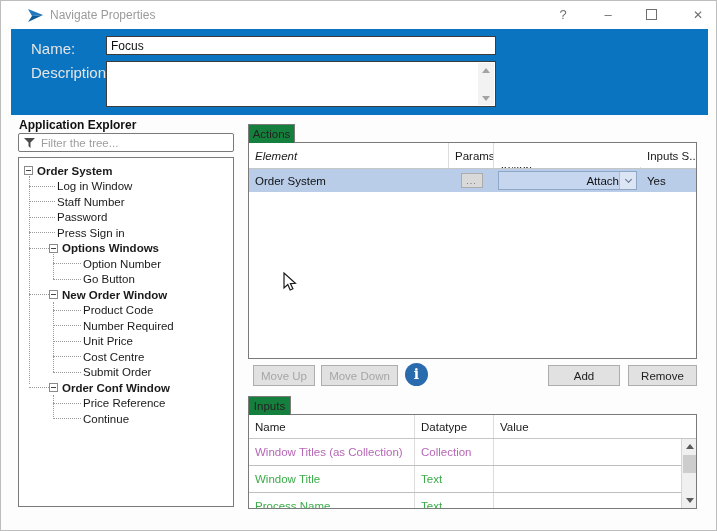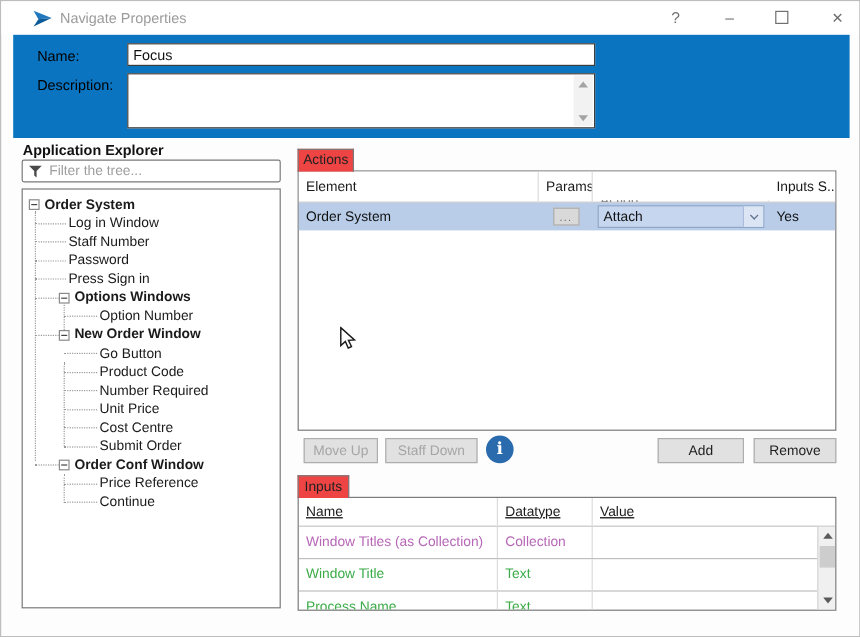--- a/index.html
+++ b/index.html
@@ -10,21 +10,21 @@
   
   .titlebar { position: absolute; left: 0; top: 0; width: 100%; height: 28px; background: #fff; }
   .logo { position: absolute; left: 26px; top: 6px; width: 17px; height: 16px; }
   .win-title { position: absolute; left: 49px; top: 7px; font-size: 12px; color: #9b9b9b; }
   .winbtn { position: absolute; top: 5px; width: 18px; height: 18px; text-align: center; font-size: 13px; color: #6f6f6f; line-height: 18px; }
   .btn-help { left: 553px; } .btn-min { left: 598px; } .btn-close { left: 688px; font-size: 12px; }
   .btn-max { left: 645px; top: 8px; width: 11px; height: 11px; border: 1px solid #6f6f6f; }
 
   
   .bluehead { position: absolute; left: 10px; top: 28px; width: 697px; height: 86px; background: #0b74c1; }
-  .blbl { position: absolute; left: 20px; color: #000000; font-size: 12px; }
+  .blbl { position: absolute; left: 20px; color: #e5e5e5; font-size: 15px; }
   .lbl-name { top: 11px; } .lbl-desc { top: 35px; }
   .name-input { position: absolute; left: 95px; top: 7px; width: 390px; height: 19px; border: 1px solid #3c3c3c; background: #fff; font-size: 12px; padding: 0 4px; font-family: inherit; color: #111; }
   .desc-box { position: absolute; left: 95px; top: 32px; width: 390px; height: 46px; border: 1px solid #3c3c3c; background: #fff; }
   .vscroll { position: absolute; right: 1px; top: 1px; bottom: 1px; width: 16px; background: #f2f2f2; }
   .sbtn { position: absolute; left: 0; width: 16px; height: 14px; display: flex; align-items: center; justify-content: center; }
   .sbtn.up { top: 0; } .sbtn.dn { bottom: 0; }
   .tri-up { width: 0; height: 0; border-left: 4px solid transparent; border-right: 4px solid transparent; border-bottom: 5px solid #a3a3a3; }
   .tri-dn { width: 0; height: 0; border-left: 4px solid transparent; border-right: 4px solid transparent; border-top: 5px solid #a3a3a3; }
 
   
@@ -39,43 +39,43 @@
   .expander { width: 9px; height: 9px; border: 1px solid #8a8a8a; background: #fff; flex: 0 0 9px; position: relative; margin-right: 4px; }
   .expander::after { content: ""; position: absolute; left: 1px; right: 1px; top: 3px; height: 1px; background: #444; }
   .stub { height: 1px; border-top: 1px dotted #9a9a9a; margin-right: 2px; }
   .lvl0 .expander { margin-left: 5px; }
   .lvl1 .stub { margin-left: 10px; width: 26px; }
   .lvl1.grp .stub { width: 20px; margin-right: 0; }
   .lvl2 .stub { margin-left: 34px; width: 28px; }
   .vline { position: absolute; width: 0; border-left: 1px dotted #9a9a9a; }
 
   
-  .tab { position: absolute; height: 19px; background: #ef4444; border: 1px solid #7a7a7a; border-bottom: none; font-size: 11.5px; color: #222; text-align: center; line-height: 18px; z-index: 3; }
+  .tab { position: absolute; height: 19px; background: #15803d; border: 1px solid #7a7a7a; border-bottom: none; font-size: 11.5px; color: #222; text-align: center; line-height: 18px; z-index: 3; }
   .tab-actions { left: 247px; top: 123px; width: 47px; }
   .tab-inputs { left: 247px; top: 395px; width: 43px; }
   .dtable { position: absolute; left: 247px; width: 449px; border: 1px solid #7a7a7a; background: #fff; z-index: 2; }
   .t-actions { top: 141px; height: 217px; }
   .t-inputs { top: 413px; height: 95px; overflow: hidden; }
   .hrow { display: flex; border-bottom: 1px solid #c6c6c6; background: #fff; }
   .t-actions .hrow { height: 26px; }
-  .t-inputs .hrow { height: 24px; text-decoration: underline; }
+  .t-inputs .hrow { height: 24px; }
   .hcell { font-size: 11.5px; color: #1a1a1a; padding-left: 6px; border-right: 1px solid #dcdcdc; display: flex; align-items: center; overflow: hidden; white-space: nowrap; }
   .hcell:last-child { border-right: none; flex: 1; }
-  .t-actions .hcell:nth-child(1){ width: 200px; } .t-actions .hcell:nth-child(2){ width: 45px; } .t-actions .hcell:nth-child(3){ width: 147px; margin-top: 24px; }
+  .t-actions .hcell:nth-child(1){ width: 200px; font-style: italic; } .t-actions .hcell:nth-child(2){ width: 45px; } .t-actions .hcell:nth-child(3){ width: 147px; margin-top: 24px; }
   .t-inputs .hcell:nth-child(1){ width: 166px; } .t-inputs .hcell:nth-child(2){ width: 79px; }
 
   .arow { display: flex; height: 23px; background: #b9cde9; align-items: center; }
   .acell { height: 100%; display: flex; align-items: center; overflow: hidden; }
   .acell:nth-child(1){ width: 200px; padding-left: 6px; font-size: 11.5px; color: #111; }
   .acell:nth-child(2){ width: 45px; justify-content: center; }
   .acell:nth-child(3){ width: 147px; }
   .acell:nth-child(4){ flex: 1; padding-left: 6px; font-size: 11.5px; color: #111; }
   .params-btn { width: 22px; height: 15px; background: #d9d9d9; border: 1px solid #ababab; color: #6e6e6e; font-size: 9px; line-height: 10px; text-align: center; letter-spacing: 1px; }
   .combo { margin-left: 4px; width: 139px; height: 19px; background: #c6d6ee; border: 1px solid #8fa7c7; display: flex; align-items: center; position: relative; }
-  .combo-text { flex: 1; font-size: 11.5px; color: #111; padding-left: 4px; white-space: nowrap; }
+  .combo-text { flex: 1; font-size: 11.5px; color: #111; padding-left: 4px; white-space: nowrap; text-align: right; }
   .combo-btn { width: 17px; height: 17px; background: #dbe5f4; border-left: 1px solid #a9bcd9; display: flex; align-items: center; justify-content: center; }
   .chev { width: 5px; height: 5px; border-right: 1.5px solid #5f7292; border-bottom: 1.5px solid #5f7292; transform: rotate(45deg); margin-top: -3px; }
 
   .irow { display: flex; height: 27px; border-bottom: 1px solid #bfbfbf; align-items: center; }
   .icell { height: 100%; display: flex; align-items: center; font-size: 11.5px; padding-left: 6px; border-right: 1px solid #dcdcdc; overflow: hidden; white-space: nowrap; }
   .icell:nth-child(1){ width: 166px; text-align: right; } .icell:nth-child(2){ width: 79px; }
   .icell:nth-child(3){ flex: 1; border-right: none; }
   .inputs-scroll { position: absolute; right: 0; top: 24px; bottom: 0; width: 15px; background: #f0f0f0; border-left: 1px solid #d5d5d5; }
   .inputs-scroll .sbtn { width: 15px; height: 15px; }
   .inputs-scroll .tri-up { border-bottom-color: #5a5a5a; }
@@ -158,28 +158,28 @@
       </div>
       <div class="tree-row lvl1 grp">
         <span class="stub"></span>
         <span class="expander"></span>
         <span class="tlabel">Options Windows</span>
       </div>
       <div class="tree-row lvl2">
         <span class="stub"></span>
         <span class="tlabel">Option Number</span>
       </div>
+      <div class="tree-row lvl2">
+        <span class="stub"></span>
+        <span class="tlabel">Go Button</span>
+      </div>
       <div class="tree-row lvl1 grp">
         <span class="stub"></span>
         <span class="expander"></span>
         <span class="tlabel">New Order Window</span>
-      </div>
-      <div class="tree-row lvl2">
-        <span class="stub"></span>
-        <span class="tlabel">Go Button</span>
       </div>
       <div class="tree-row lvl2">
         <span class="stub"></span>
         <span class="tlabel">Product Code</span>
       </div>
       <div class="tree-row lvl2">
         <span class="stub"></span>
         <span class="tlabel">Number Required</span>
       </div>
       <div class="tree-row lvl2">
@@ -230,21 +230,21 @@
                 <span class="chev"></span>
               </span>
             </div>
           </div>
           <div class="acell">Yes</div>
         </div>
       </div>
   </div>
 
   <button class="pushbtn disabled b-moveup">Move Up</button>
-  <button class="pushbtn disabled b-movedown">Staff Down</button>
+  <button class="pushbtn disabled b-movedown">Move Down</button>
   <div class="info-circle">i</div>
   <button class="pushbtn b-add">Add</button>
   <button class="pushbtn b-remove">Remove</button>
 
   <div class="tab tab-inputs">Inputs</div>
   <div class="dtable t-inputs">
     <div class="hrow">
         <span class="hcell">Name</span>
         <span class="hcell">Datatype</span>
         <span class="hcell">Value</span>

